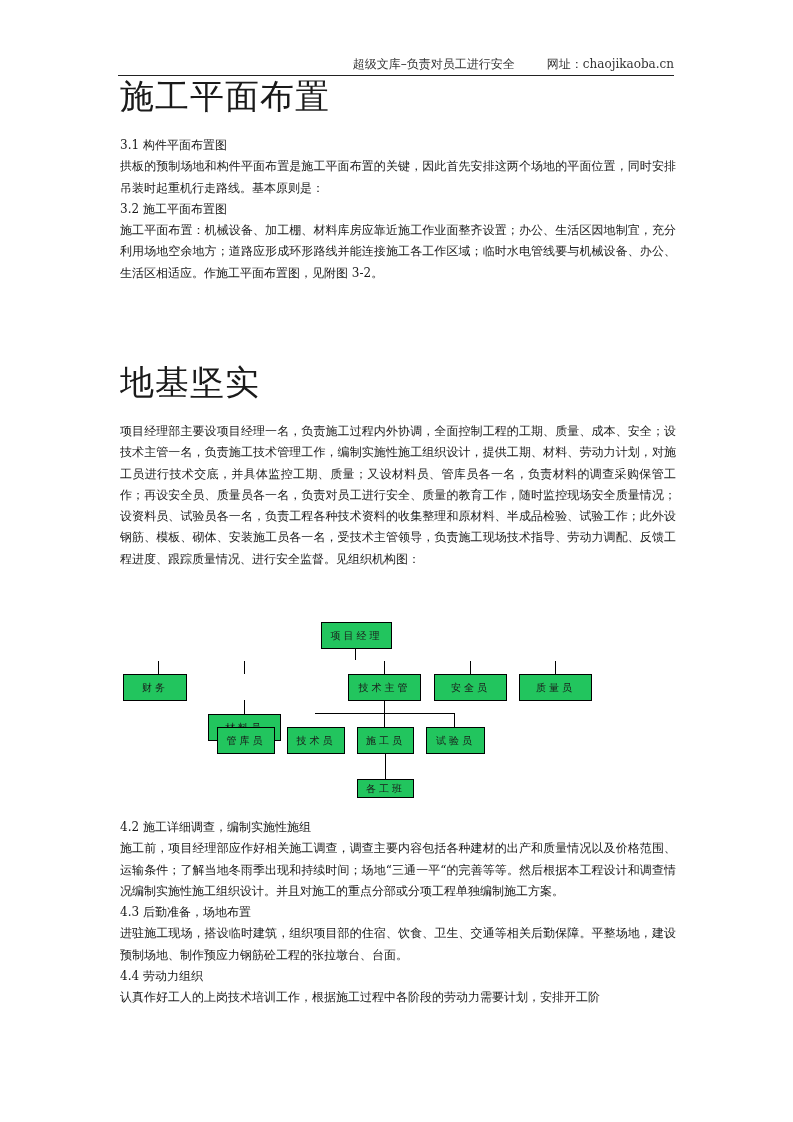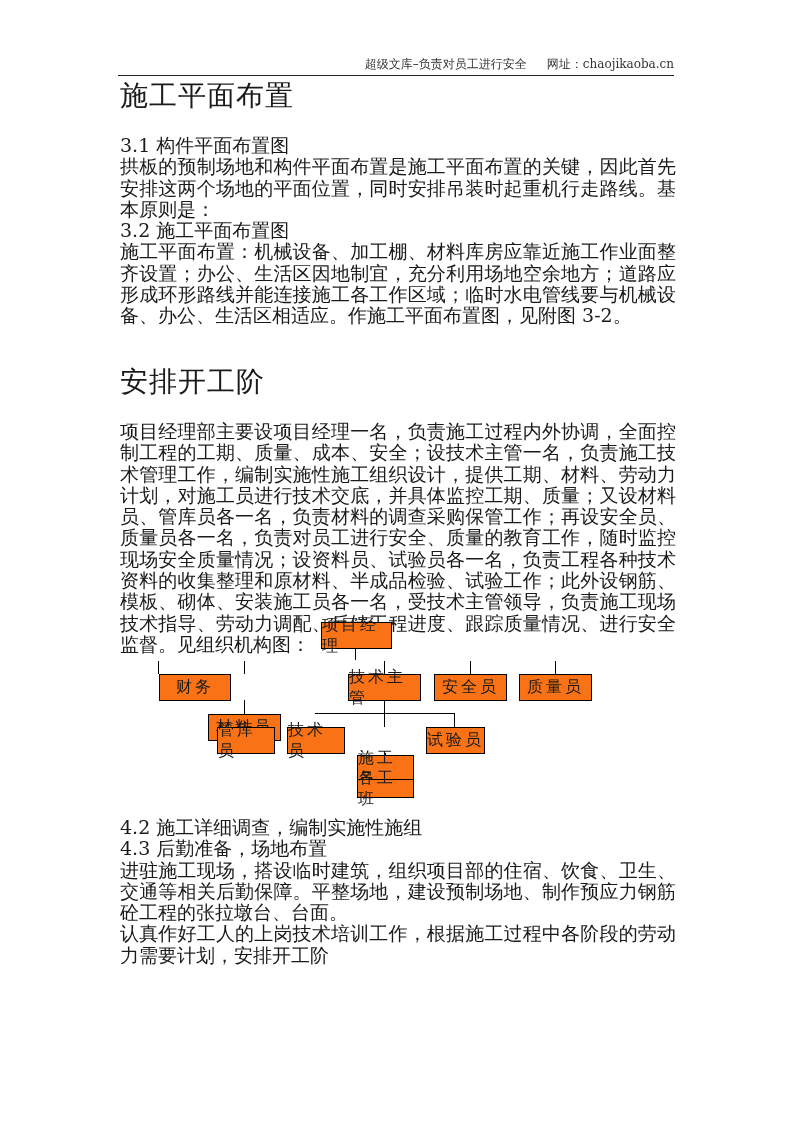--- a/index.html
+++ b/index.html
@@ -1,46 +1,46 @@
 <!DOCTYPE html>
 <html><head>
 <meta charset="utf-8">
 <style>
   html, body { margin: 0; padding: 0; background: #ffffff; }
   body { width: 793px; height: 1122px; position: relative; overflow: hidden;
          font-family: "DejaVu Serif", "Liberation Serif", serif; color: #1a1a1a; }
   .header { position: absolute; left: 118px; top: 55px; width: 556px; height: 20px;
             border-bottom: 1px solid #222; text-align: right; font-size: 12px; line-height: 18px; color: #333; }
-  .header span + span { margin-left: 20px; }
-  .h1 { position: absolute; left: 120px; font-size: 28px; line-height: 40px; font-weight: normal; margin: 0; letter-spacing: 1px; }
-  .block { position: absolute; left: 120px; width: 556px; font-size: 19px; line-height: 21.3px; }
+  .header span + span { margin-left: 32px; }
+  .h1 { position: absolute; left: 120px; font-size: 34px; line-height: 40px; font-weight: normal; margin: 0; letter-spacing: 1px; }
+  .block { position: absolute; left: 120px; width: 556px; font-size: 12px; line-height: 21.3px; }
   .block p { margin: 0; text-align: justify; }
   .org { position: absolute; left: 0; top: 0; width: 793px; height: 1122px; pointer-events: none; }
-  .box { position: absolute; border: 1px solid #000; background: #f97316; font-size: 16px;
+  .box { position: absolute; border: 1px solid #000; background: #22c55e; font-size: 10px;
          display: flex; align-items: center; justify-content: center; letter-spacing: 3px;
          font-family: "DejaVu Sans", "Liberation Sans", sans-serif; box-sizing: border-box; pointer-events: auto; }
   .ln { position: absolute; background: #000; }
 </style>
 </head>
 <body>
 
 <div class="header">
   <span>超级文库–负责对员工进行安全</span><span>网址：chaojikaoba.cn</span>
 </div>
 
 <h1 class="h1" style="top:76px;">施工平面布置</h1>
 
 <div class="block" style="top:135px;">
   <p>3.1  构件平面布置图</p>
   <p>拱板的预制场地和构件平面布置是施工平面布置的关键，因此首先安排这两个场地的平面位置，同时安排吊装时起重机行走路线。基本原则是：</p>
   <p>3.2  施工平面布置图</p>
   <p>施工平面布置：机械设备、加工棚、材料库房应靠近施工作业面整齐设置；办公、生活区因地制宜，充分利用场地空余地方；道路应形成环形路线并能连接施工各工作区域；临时水电管线要与机械设备、办公、生活区相适应。作施工平面布置图，见附图 3-2。</p>
 </div>
 
-<h1 class="h1" style="top:362px;">安排开工阶</h1>
+<h1 class="h1" style="top:362px;">地基坚实</h1>
 
 <div class="block" style="top:421px;">
   <p>项目经理部主要设项目经理一名，负责施工过程内外协调，全面控制工程的工期、质量、成本、安全；设技术主管一名，负责施工技术管理工作，编制实施性施工组织设计，提供工期、材料、劳动力计划，对施工员进行技术交底，并具体监控工期、质量；又设材料员、管库员各一名，负责材料的调查采购保管工作；再设安全员、质量员各一名，负责对员工进行安全、质量的教育工作，随时监控现场安全质量情况；设资料员、试验员各一名，负责工程各种技术资料的收集整理和原材料、半成品检验、试验工作；此外设钢筋、模板、砌体、安装施工员各一名，受技术主管领导，负责施工现场技术指导、劳动力调配、反馈工程进度、跟踪质量情况、进行安全监督。见组织机构图：</p>
 </div>
 
 <div class="org">
 
   <div class="ln" style="left:355px; top:648px; width:1px; height:12px;"></div>
   <div class="ln" style="left:158px; top:661px; width:1px; height:13px;"></div>
   <div class="ln" style="left:244px; top:661px; width:1px; height:13px;"></div>
@@ -51,32 +51,34 @@
   <div class="ln" style="left:244px; top:700px; width:1px; height:27px;"></div>
 
   <div class="ln" style="left:384px; top:700px; width:1px; height:27px;"></div>
   <div class="ln" style="left:315px; top:713px; width:140px; height:1px;"></div>
   <div class="ln" style="left:454px; top:713px; width:1px; height:14px;"></div>
 
   <div class="ln" style="left:385px; top:753px; width:1px; height:26px;"></div>
 
   <div class="box" style="left:321px; top:622px; width:71px; height:27px;">项目经理</div>
 
-  <div class="box" style="left:123px; top:674px; width:72px; height:27px;margin-left:36px;">财务</div>
+  <div class="box" style="left:123px; top:674px; width:64px; height:27px;">财务</div>
   <div class="box" style="left:208px; top:674px; width:73px; height:27px;margin-top:40px;">材料员</div>
   <div class="box" style="left:348px; top:674px; width:73px; height:27px;">技术主管</div>
   <div class="box" style="left:434px; top:674px; width:73px; height:27px;">安全员</div>
   <div class="box" style="left:519px; top:674px; width:73px; height:27px;">质量员</div>
 
   <div class="box" style="left:217px; top:727px; width:58px; height:27px;">管库员</div>
   <div class="box" style="left:287px; top:727px; width:58px; height:27px;">技术员</div>
-  <div class="box" style="left:357px; top:727px; width:57px; height:27px;margin-top:28px;">施工员</div>
+  <div class="box" style="left:357px; top:727px; width:57px; height:27px;">施工员</div>
   <div class="box" style="left:426px; top:727px; width:59px; height:27px;">试验员</div>
 
   <div class="box" style="left:357px; top:779px; width:57px; height:19px;">各工班</div>
 </div>
 
 <div class="block" style="top:817px;">
   <p>4.2  施工详细调查，编制实施性施组</p>
+  <p>施工前，项目经理部应作好相关施工调查，调查主要内容包括各种建材的出产和质量情况以及价格范围、运输条件；了解当地冬雨季出现和持续时间；场地“三通一平“的完善等等。然后根据本工程设计和调查情况编制实施性施工组织设计。并且对施工的重点分部或分项工程单独编制施工方案。</p>
   <p>4.3  后勤准备，场地布置</p>
   <p>进驻施工现场，搭设临时建筑，组织项目部的住宿、饮食、卫生、交通等相关后勤保障。平整场地，建设预制场地、制作预应力钢筋砼工程的张拉墩台、台面。</p>
+  <p>4.4  劳动力组织</p>
   <p>认真作好工人的上岗技术培训工作，根据施工过程中各阶段的劳动力需要计划，安排开工阶</p>
 </div>
 
 </body></html>

